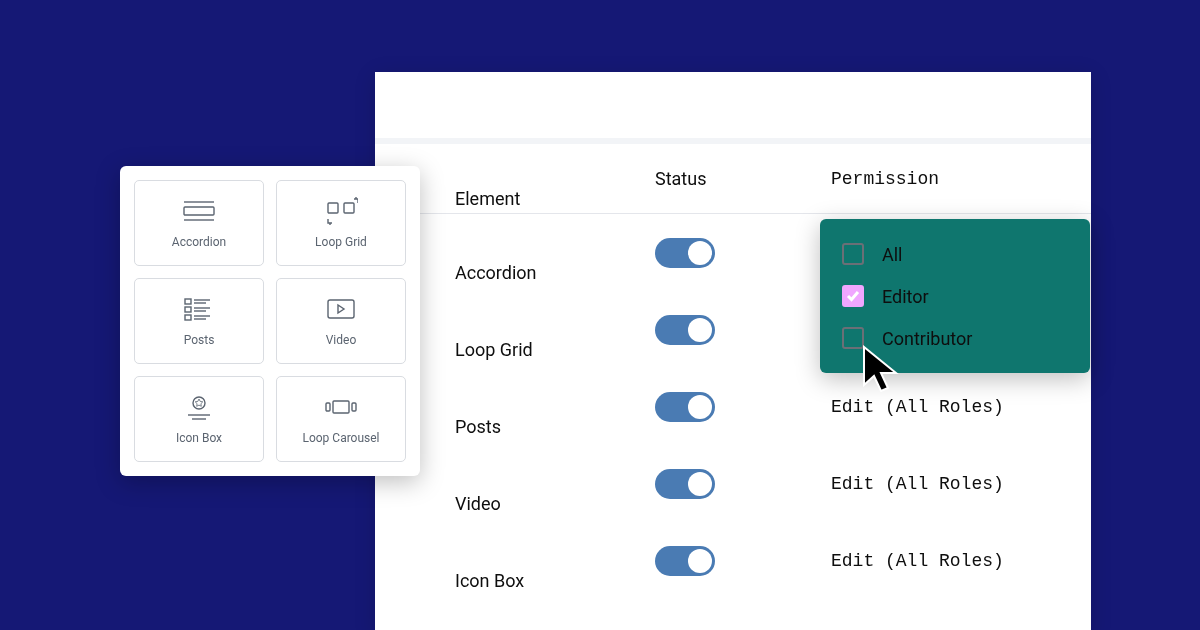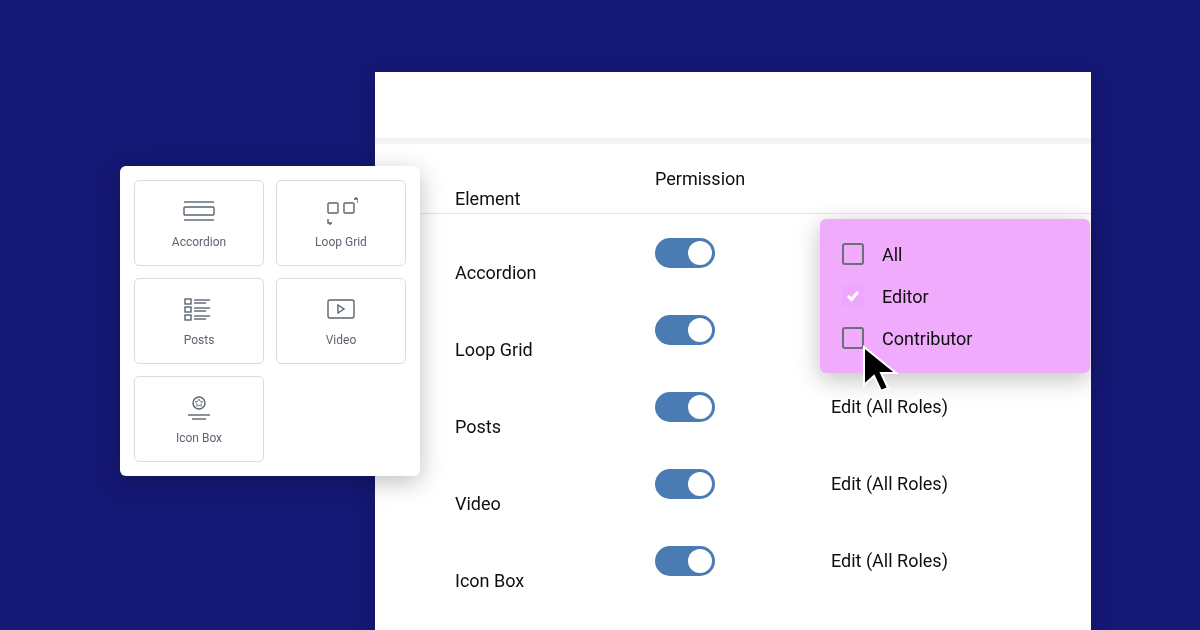--- a/index.html
+++ b/index.html
@@ -31,21 +31,21 @@
     display: flex;
     align-items: center;
     height: 70px;
     padding: 0 70px 0 80px;
     border-bottom: 1px solid #e4e6eb;
     color: #0e0e0e;
     font-size: 18px;
   }
   .col-element { width: 200px; margin-top: 40px; }
   .col-status  { width: 176px; }
-  .col-perm    { flex: 1; }
+  .col-perm    { flex: 1; font-family: Liberation Mono, monospace; }
 
   .table-body { padding: 0 70px 0 80px; }
   .table-row {
     display: flex;
     align-items: center;
     height: 77px;
     color: #0e0e0e;
     font-size: 18px;
   }
 
@@ -91,21 +91,21 @@
     font-size: 12px;
   }
   .widget-tile svg { stroke: #5b6470; fill: none; stroke-width: 1.4; }
 
   
   .perm-popover {
     position: absolute;
     left: 820px;
     top: 219px;
     width: 270px;
-    background: #f0abfc;
+    background: #0f766e;
     border-radius: 6px;
     box-shadow: 0 6px 24px rgba(0,0,0,0.25);
     padding: 14px 0;
   }
   .perm-item {
     display: flex;
     align-items: center;
     height: 42px;
     padding: 0 22px;
     gap: 18px;
@@ -135,20 +135,21 @@
   }
 </style>
 </head>
 <body>
 
 <div class="main-panel">
   <div class="main-panel-topbar"></div>
 
   <div class="table-header">
     <div class="col-element">Element</div>
+    <div class="col-status">Status</div>
     <div class="col-perm">Permission</div>
   </div>
 
   <div class="table-body">
     <div class="table-row">
       <div class="col-element">Accordion</div>
       <div class="col-status">
           <div class="toggle">
             <div class="knob"></div>
           </div>
@@ -243,20 +244,28 @@
   <div class="widget-tile">
     <svg width="34" height="28" viewBox="0 0 34 28">
       <circle cx="17" cy="10" r="6"></circle>
         <path d="M17 6 l1.2 2.4 2.6 .4 -1.9 1.9 .4 2.6 -2.3-1.2 -2.3 1.2 .4-2.6 -1.9-1.9 2.6-.4z" stroke-width="0.8"></path>
       <line x1="6" y1="22" x2="28" y2="22"></line>
         <line x1="10" y1="26" x2="24" y2="26"></line>
     </svg>
     <span>Icon Box</span>
   </div>
 
+  <div class="widget-tile">
+    <svg width="34" height="28" viewBox="0 0 34 28">
+      <rect x="9" y="8" width="16" height="12" rx="1"></rect>
+      <rect x="2" y="10" width="4" height="8" rx="1"></rect>
+        <rect x="28" y="10" width="4" height="8" rx="1"></rect>
+    </svg>
+    <span>Loop Carousel</span>
+  </div>
 </div>
 
 <div class="perm-popover">
   <div class="perm-item">
     <span class="checkbox"></span>
     <span>All</span>
   </div>
   <div class="perm-item">
     <span class="checkbox checked">
       <svg width="14" height="12" viewBox="0 0 14 12">

